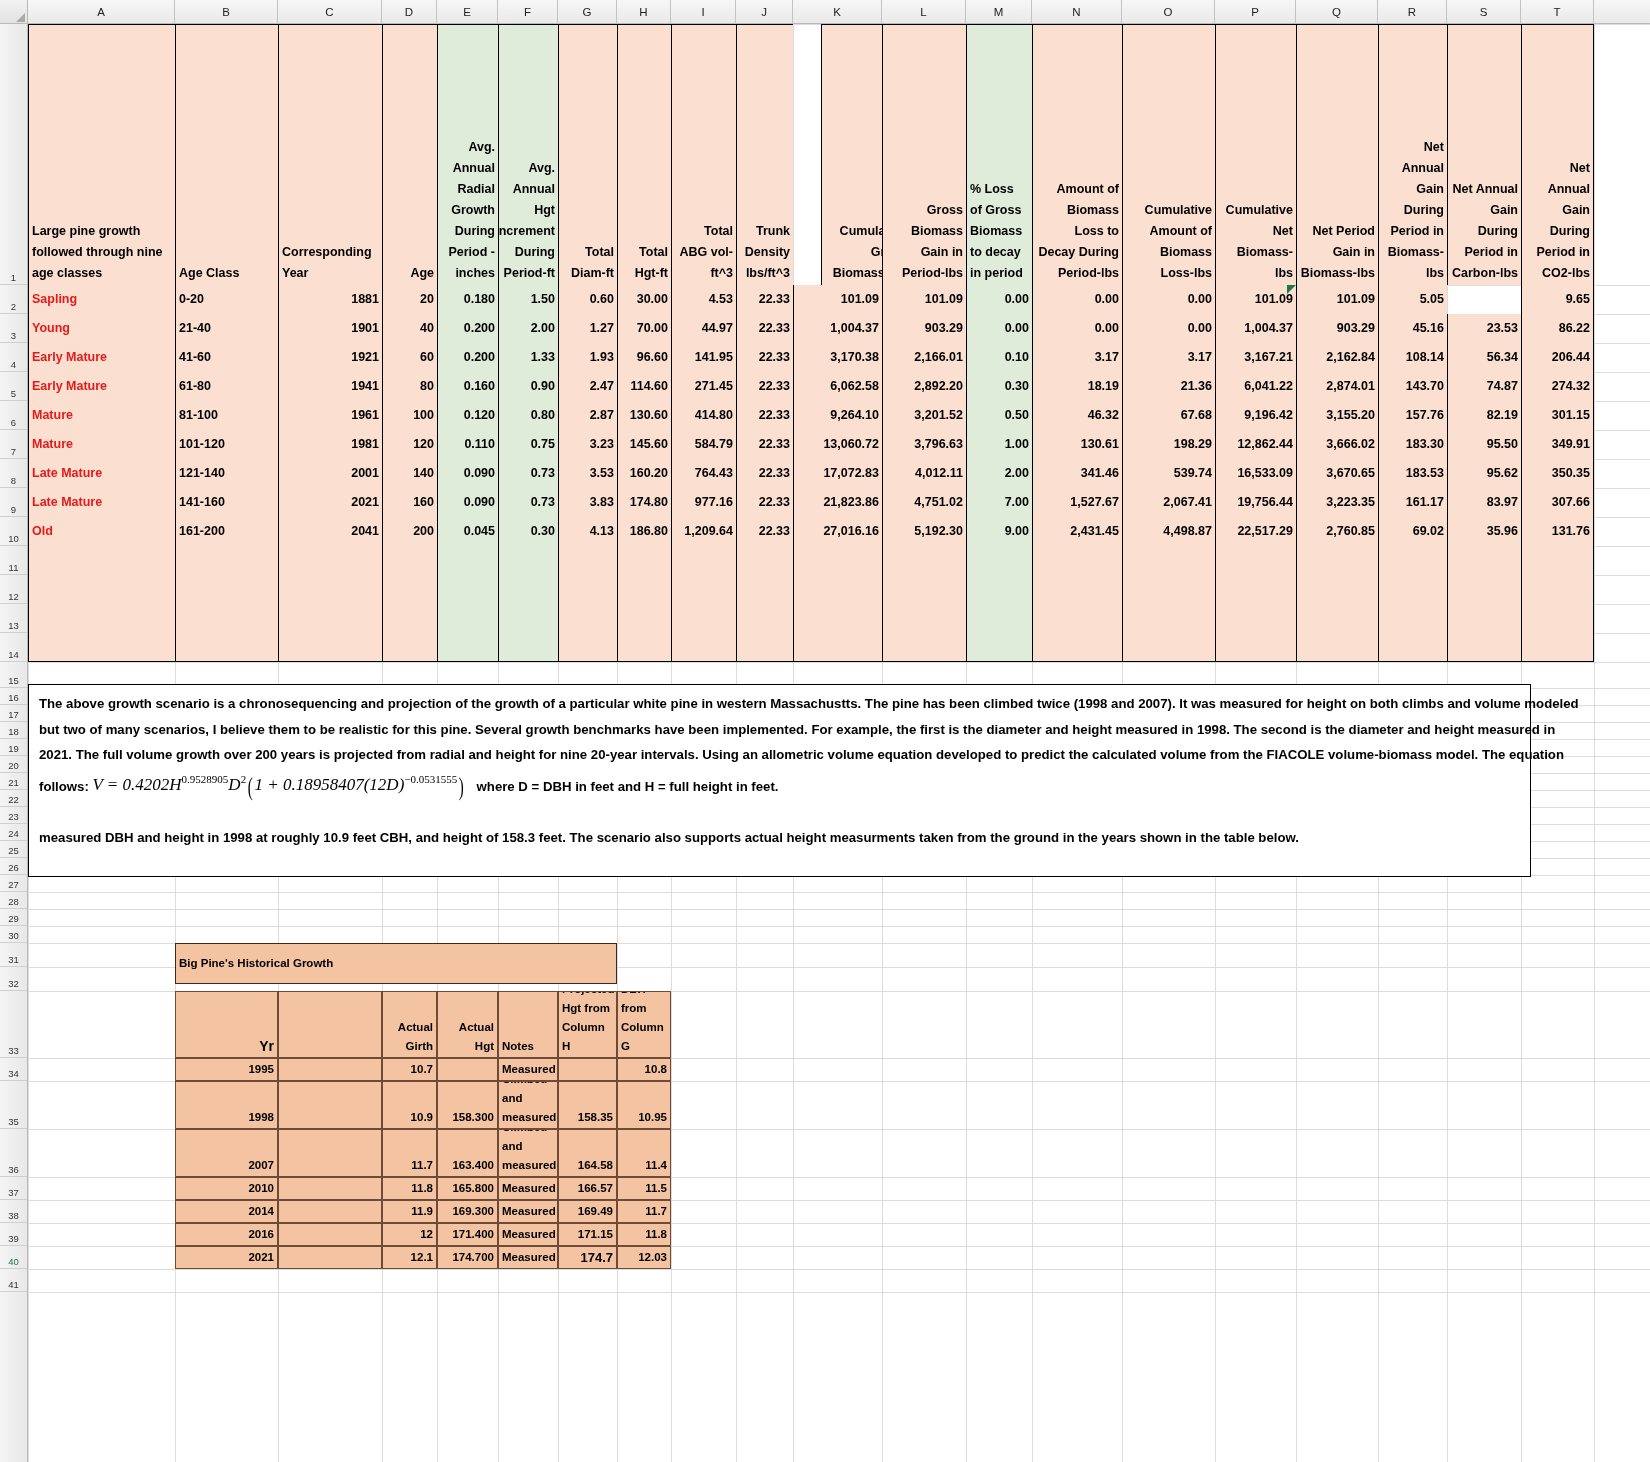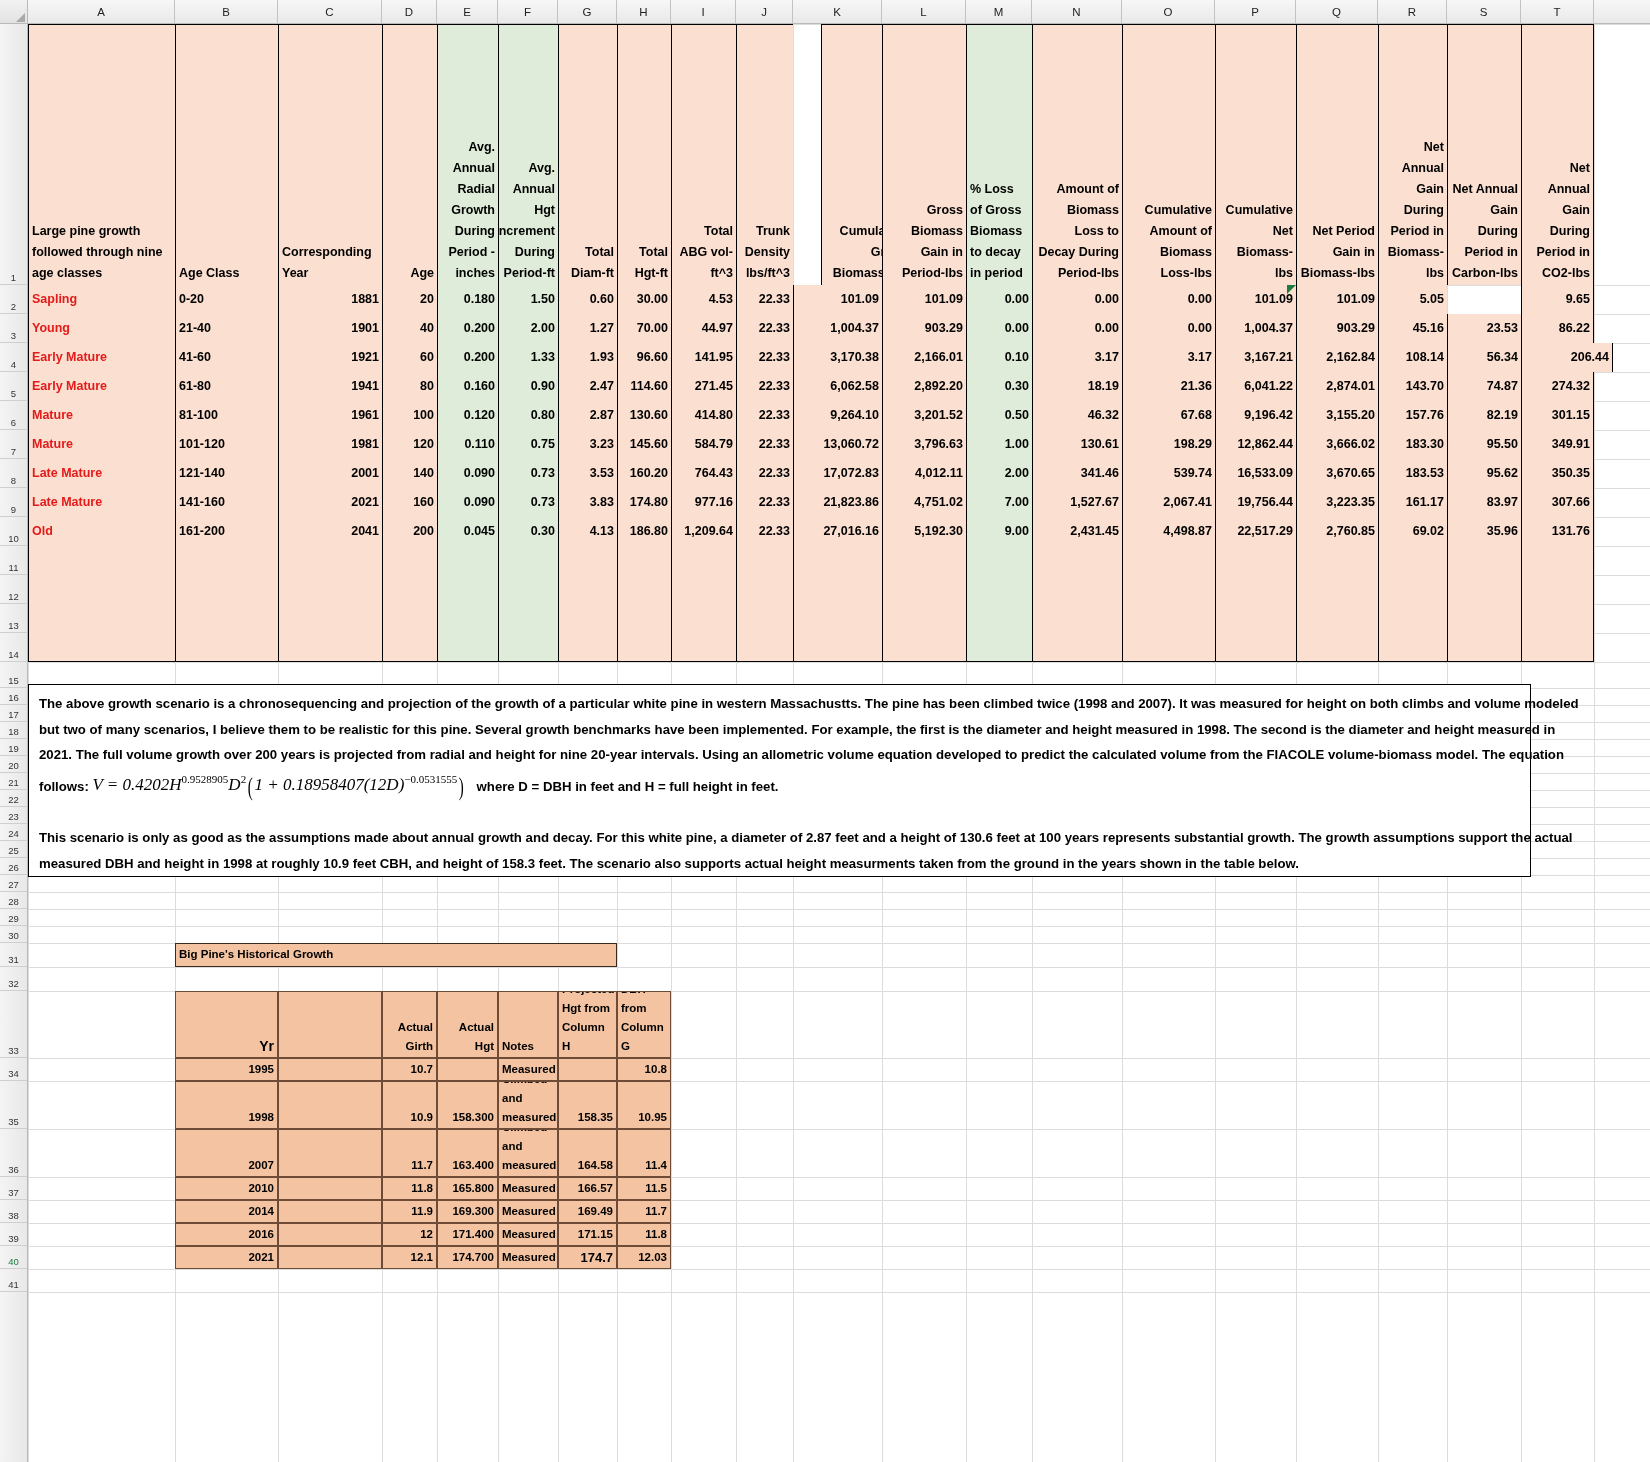--- a/index.html
+++ b/index.html
@@ -350,21 +350,21 @@
       <div class="cell num fill-peach bl" style="left: 736px; top: 343px; width: 57px; height: 29px; align-items: center;">22.33</div>
       <div class="cell num fill-peach bl" style="left: 793px; top: 343px; width: 89px; height: 29px; align-items: center;">3,170.38</div>
       <div class="cell num fill-peach bl" style="left: 882px; top: 343px; width: 84px; height: 29px; align-items: center;">2,166.01</div>
       <div class="cell num fill-green bl" style="left: 966px; top: 343px; width: 66px; height: 29px; align-items: center;">0.10</div>
       <div class="cell num fill-peach bl" style="left: 1032px; top: 343px; width: 90px; height: 29px; align-items: center;">3.17</div>
       <div class="cell num fill-peach bl" style="left: 1122px; top: 343px; width: 93px; height: 29px; align-items: center;">3.17</div>
       <div class="cell num fill-peach bl" style="left: 1215px; top: 343px; width: 81px; height: 29px; align-items: center;">3,167.21</div>
       <div class="cell num fill-peach bl" style="left: 1296px; top: 343px; width: 82px; height: 29px; align-items: center;">2,162.84</div>
       <div class="cell num fill-peach bl" style="left: 1378px; top: 343px; width: 69px; height: 29px; align-items: center;">108.14</div>
       <div class="cell num fill-peach bl" style="left: 1447px; top: 343px; width: 74px; height: 29px; align-items: center;">56.34</div>
-      <div class="cell num fill-peach bl br" style="left: 1521px; top: 343px; width: 92px; height: 29px; align-items: center; text-align: center;">206.44</div>
+      <div class="cell num fill-peach bl br" style="left: 1521px; top: 343px; width: 73px; height: 29px; align-items: center; text-align: center;">206.44</div>
       <div class="cell txt fill-peach bl" style="left: 28px; top: 372px; width: 147px; height: 29px; color: rgb(227, 27, 27); align-items: center;">Early Mature</div>
       <div class="cell txt fill-peach bl" style="left: 175px; top: 372px; width: 103px; height: 29px; align-items: center;">61-80</div>
       <div class="cell num fill-peach bl" style="left: 278px; top: 372px; width: 104px; height: 29px; align-items: center;">1941</div>
       <div class="cell num fill-peach bl" style="left: 382px; top: 372px; width: 55px; height: 29px; align-items: center;">80</div>
       <div class="cell num fill-green bl" style="left: 437px; top: 372px; width: 61px; height: 29px; align-items: center;">0.160</div>
       <div class="cell num fill-green bl" style="left: 498px; top: 372px; width: 60px; height: 29px; align-items: center;">0.90</div>
       <div class="cell num fill-peach bl" style="left: 558px; top: 372px; width: 59px; height: 29px; align-items: center;">2.47</div>
       <div class="cell num fill-peach bl" style="left: 617px; top: 372px; width: 54px; height: 29px; align-items: center;">114.60</div>
       <div class="cell num fill-peach bl" style="left: 671px; top: 372px; width: 65px; height: 29px; align-items: center;">271.45</div>
       <div class="cell num fill-peach bl" style="left: 736px; top: 372px; width: 57px; height: 29px; align-items: center;">22.33</div>
@@ -551,21 +551,21 @@
       <div class="cell num fill-peach bl bb" style="left: 793px; top: 633px; width: 89px; height: 29px;"></div>
       <div class="cell num fill-peach bl bb" style="left: 882px; top: 633px; width: 84px; height: 29px;"></div>
       <div class="cell num fill-green bl bb" style="left: 966px; top: 633px; width: 66px; height: 29px;"></div>
       <div class="cell num fill-peach bl bb" style="left: 1032px; top: 633px; width: 90px; height: 29px;"></div>
       <div class="cell num fill-peach bl bb" style="left: 1122px; top: 633px; width: 93px; height: 29px;"></div>
       <div class="cell num fill-peach bl bb" style="left: 1215px; top: 633px; width: 81px; height: 29px;"></div>
       <div class="cell num fill-peach bl bb" style="left: 1296px; top: 633px; width: 82px; height: 29px;"></div>
       <div class="cell num fill-peach bl bb" style="left: 1378px; top: 633px; width: 69px; height: 29px;"></div>
       <div class="cell num fill-peach bl bb" style="left: 1447px; top: 633px; width: 74px; height: 29px;"></div>
       <div class="cell num fill-peach bl br bb" style="left: 1521px; top: 633px; width: 73px; height: 29px;"></div>
-      <div class="cell txt fill-tan" style="left: 175px; top: 943px; width: 442px; height: 24px; border: 1.4px solid rgb(58, 42, 29); font-size: 11.5px; align-items: center;">Big Pine's Historical Growth</div>
+      <div class="cell txt fill-tan" style="left: 175px; top: 943px; width: 442px; height: 41px; border: 1.4px solid rgb(58, 42, 29); font-size: 11.5px; align-items: center;">Big Pine's Historical Growth</div>
       <div class="cell fill-tan num" style="left: 175px; top: 991px; width: 103px; height: 67px; border: 1px solid rgb(109, 75, 55); font-size: 14px; line-height: 19px; align-items: flex-end;">Yr</div>
       <div class="cell fill-tan num" style="left: 278px; top: 991px; width: 104px; height: 67px; border: 1px solid rgb(109, 75, 55); font-size: 11.5px; line-height: 19px; align-items: flex-end;"></div>
       <div class="cell fill-tan num" style="left: 382px; top: 991px; width: 55px; height: 67px; border: 1px solid rgb(109, 75, 55); font-size: 11.5px; line-height: 19px; align-items: flex-end;">Actual Girth</div>
       <div class="cell fill-tan num" style="left: 437px; top: 991px; width: 61px; height: 67px; border: 1px solid rgb(109, 75, 55); font-size: 11.5px; line-height: 19px; align-items: flex-end;">Actual Hgt</div>
       <div class="cell fill-tan txt" style="left: 498px; top: 991px; width: 60px; height: 67px; border: 1px solid rgb(109, 75, 55); font-size: 11.5px; line-height: 19px; align-items: flex-end;">Notes</div>
       <div class="cell fill-tan txt" style="left: 558px; top: 991px; width: 59px; height: 67px; border: 1px solid rgb(109, 75, 55); font-size: 11.5px; line-height: 19px; align-items: flex-end;">Projected Hgt from Column H</div>
       <div class="cell fill-tan txt" style="left: 617px; top: 991px; width: 54px; height: 67px; border: 1px solid rgb(109, 75, 55); font-size: 11.5px; line-height: 19px; align-items: flex-end;">Projected DBH from Column G</div>
       <div class="cell fill-tan num" style="top: 991px; height: 67px; border: 1px solid rgb(109, 75, 55); font-size: 11.5px; line-height: 19px; align-items: flex-end;"></div>
       <div class="cell fill-tan num" style="left: 175px; top: 1058px; width: 103px; height: 23px; border: 1px solid rgb(109, 75, 55); font-size: 11.5px; line-height: 19px; align-items: flex-end; white-space: normal;">1995</div>
       <div class="cell fill-tan num" style="left: 278px; top: 1058px; width: 104px; height: 23px; border: 1px solid rgb(109, 75, 55); font-size: 11.5px; line-height: 19px; align-items: flex-end; white-space: normal;"></div>
@@ -617,18 +617,17 @@
       <div class="cell fill-tan num" style="left: 558px; top: 1246px; width: 59px; height: 23px; border: 1px solid rgb(109, 75, 55); font-size: 13px; line-height: 19px; align-items: flex-end; white-space: normal;">174.7</div>
       <div class="cell fill-tan num" style="left: 617px; top: 1246px; width: 54px; height: 23px; border: 1px solid rgb(109, 75, 55); font-size: 11.5px; line-height: 19px; align-items: flex-end; white-space: normal;">12.03</div>
     </div>
 
   <div class="noteblock" id="noteblock" style="left: 28px; top: 684px; width: 1503px; height: 193px;">
       <div class="noteline">The above growth scenario is a chronosequencing and projection of the growth of a particular white pine in western Massachustts. The pine has been climbed twice (1998 and 2007). It was measured for height on both climbs and volume modeled</div>
       <div class="noteline">but two of many scenarios, I believe them to be realistic for this pine. Several growth benchmarks have been implemented. For example, the first is the diameter and height measured in 1998. The second is the diameter and height measured in</div>
       <div class="noteline">2021. The full volume growth over 200 years is projected from radial and height for nine 20-year intervals. Using an allometric volume equation developed to predict the calculated volume from the FIACOLE volume-biomass model. The equation</div>
       <div class="noteline"><span>follows:</span> <span class="formula"><span class="vn">V</span> = 0.4202<span class="vn">H</span><sup>0.9528905</sup><span class="vn">D</span><sup>2</sup><span class="paren-big">(</span>1 + 0.18958407(12<span class="vn">D</span>)<sup>−0.0531555</sup><span class="paren-big">)</span></span> &nbsp;&nbsp;<span>where D = DBH in feet and H = full height in feet.</span></div>
       <div class="noteline gap"></div>
-      <div class="noteline">This scenario is only as good as the assumptions made about annual growth and decay. For this white pine, a diameter of 2.87 feet and a height of 130.6 feet at 100 years represents substantial growth.  The growth assumptions support the actual</div>
       <div class="noteline">measured DBH and height in 1998 at roughly 10.9 feet CBH, and height of 158.3 feet. The scenario also supports actual height measurments taken from the ground in the years shown in the table below.</div>
     </div>
 
 <div class="cmt" style="left: 1287px; top: 285px;"></div>
   </div>
 
 </body></html>

